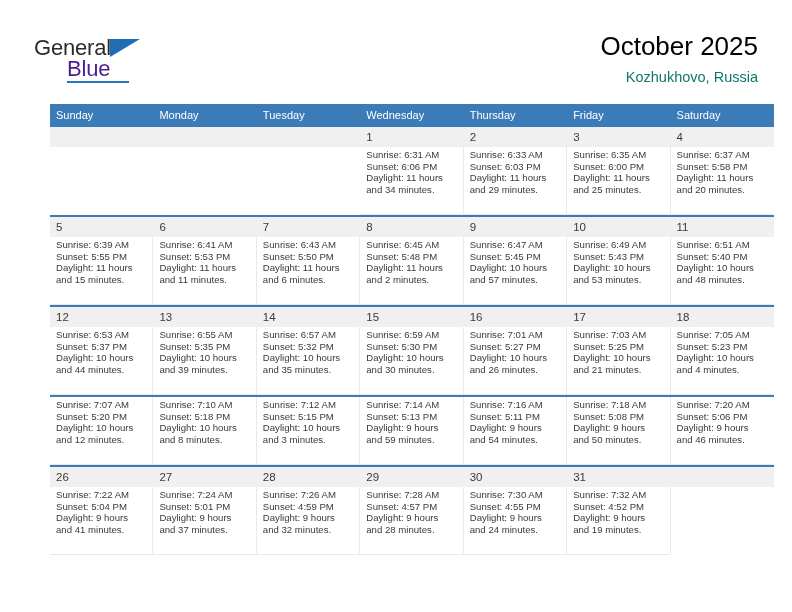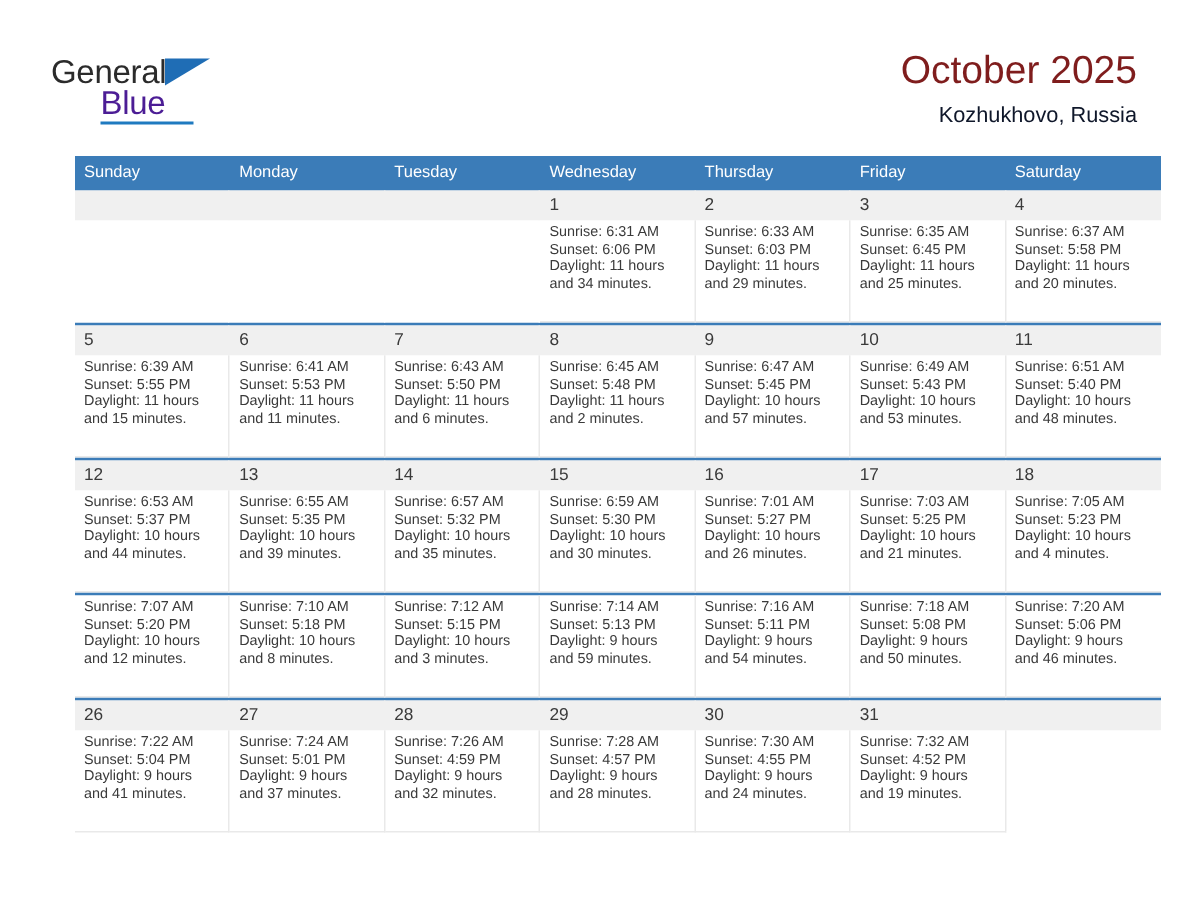--- a/index.html
+++ b/index.html
@@ -73,27 +73,27 @@
     width: 62px;
     height: 2px;
     background: #1f7ac0;
   }
   .title-block {
     text-align: right;
     padding-top: 2px;
   }
   .cal-title {
     font-size: 26px;
-    color: #7f1d1d;
+    color: #000000;
     line-height: 1.15;
     white-space: nowrap;
   }
   .cal-subtitle {
     font-size: 14.5px;
-    color: #0f172a;
+    color: #0f766e;
     margin-top: 7px;
     white-space: nowrap;
   }
 
   
   .calendar {
     position: absolute;
     left: 34px;
     top: 104px;
     width: 724px;
@@ -214,21 +214,21 @@
               <div class="daylight-line">and 34 minutes.</div>
             </div>
             <div class="daybody">
               <div class="info-line">Sunrise: 6:33 AM</div>
               <div class="info-line">Sunset: 6:03 PM</div>
               <div class="daylight-line">Daylight: 11 hours</div>
               <div class="daylight-line">and 29 minutes.</div>
             </div>
             <div class="daybody">
               <div class="info-line">Sunrise: 6:35 AM</div>
-              <div class="info-line">Sunset: 6:45 PM</div>
+              <div class="info-line">Sunset: 6:00 PM</div>
               <div class="daylight-line">Daylight: 11 hours</div>
               <div class="daylight-line">and 25 minutes.</div>
             </div>
             <div class="daybody">
               <div class="info-line">Sunrise: 6:37 AM</div>
               <div class="info-line">Sunset: 5:58 PM</div>
               <div class="daylight-line">Daylight: 11 hours</div>
               <div class="daylight-line">and 20 minutes.</div>
             </div>
           </div>

